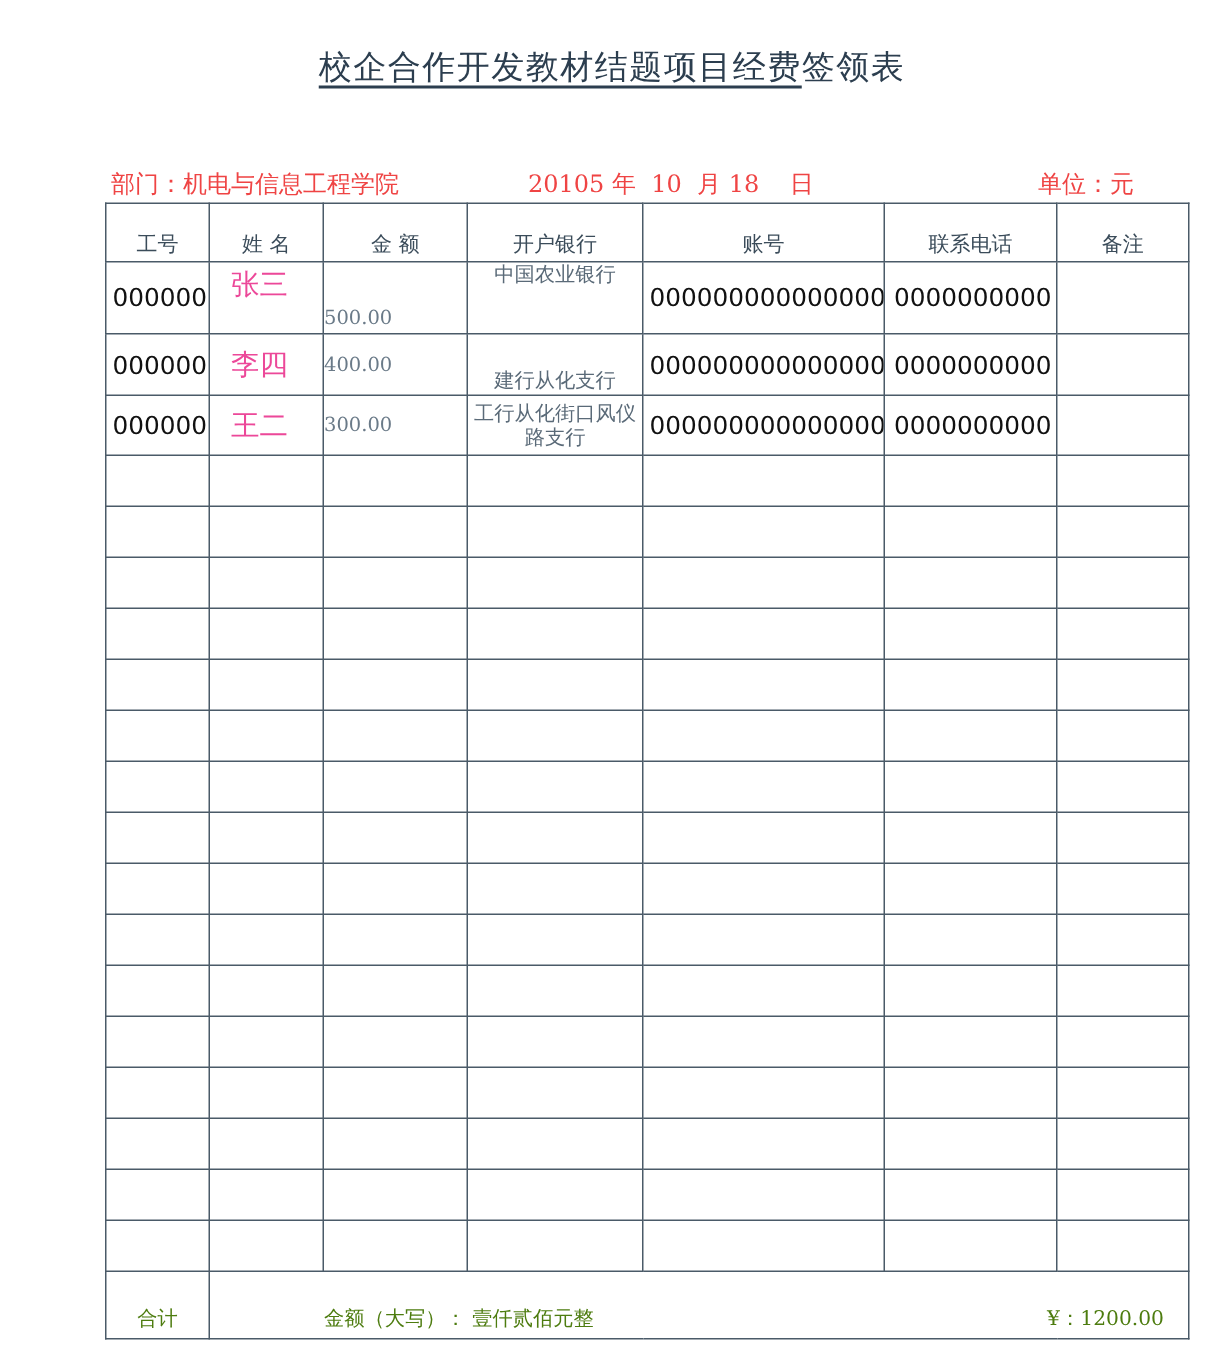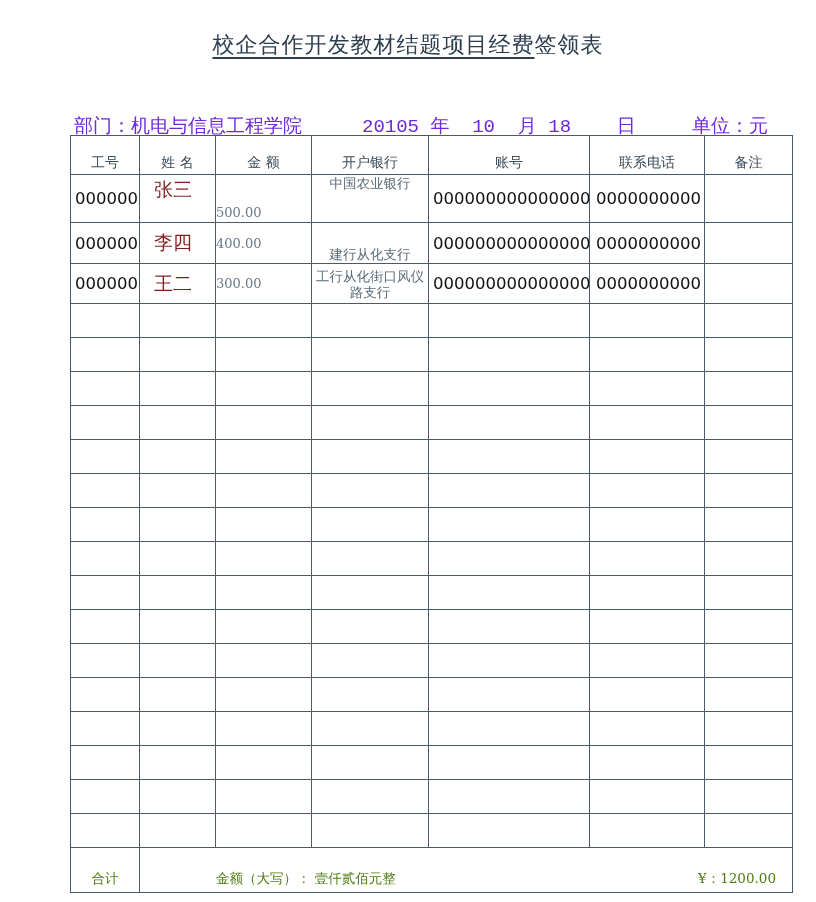--- a/index.html
+++ b/index.html
@@ -6,35 +6,35 @@
     body {
       width: 816px; height: 902px; background: #ffffff; position: relative; overflow: hidden;
       font-family: "DejaVu Serif", "Liberation Serif", serif; color: #3a4a58;
     }
     .title {
       position: absolute; left: 0; width: 816px; top: 30px; text-align: center;
       font-family: "DejaVu Sans", "Liberation Sans", sans-serif;
       font-size: 22px; letter-spacing: 1px; color: #2c3e4f;
     }
     .title .ul { text-decoration: underline; text-underline-offset: 5px; text-decoration-thickness: 1.5px; font-family: Liberation Serif, serif; }
-    .meta { position: absolute; top: 113px; font-size: 19px; color: #6d28d9; white-space: pre; }
+    .meta { position: absolute; top: 113px; font-size: 16px; color: #ef4444; white-space: pre; }
     .dept { left: 74px; }
-    .date { left: 362px; font-family: Liberation Mono, monospace; }
+    .date { left: 352px; }
     .unit { left: 692px; }
     table.grid {
       position: absolute; left: 70px; top: 135px; border-collapse: collapse;
       table-layout: fixed; width: 722px;
     }
     table.grid td, table.grid th {
       border: 1.5px solid #4a5a68; padding: 0; overflow: hidden;
       font-weight: normal;
     }
     th { height: 36px; font-size: 14px; color: #3b4c5a; text-align: center; vertical-align: bottom; padding-bottom: 2px !important; }
     .c-id, .c-acct, .c-tel { font-family: "DejaVu Sans", "Liberation Sans", sans-serif; color: #111; font-size: 16.5px; }
-    .c-name { font-size: 19px; color: #7f1d1d; padding-left: 14px !important; }
+    .c-name { font-size: 19px; color: #ec4899; padding-left: 14px !important; }
     .c-amt { font-size: 13px; color: #6a7a88; text-align: left; }
     .c-bank { font-size: 13.5px; color: #5a6a78; text-align: center; line-height: 16px; }
     .c-id { padding-left: 4px !important; }
     .c-acct { padding-left: 4px !important; letter-spacing: 0; }
     .c-tel { padding-left: 6px !important; margin-left: 44px; }
     tr.r1 td { height: 45px; }
     tr.r2 td { height: 39px; }
     tr.r3 td { height: 39px; }
     tr.empty td { height: 33px; }
     tr.total td { height: 40px; font-size: 13.5px; color: #4d7c0f; vertical-align: bottom; padding-bottom: 4px !important; }

